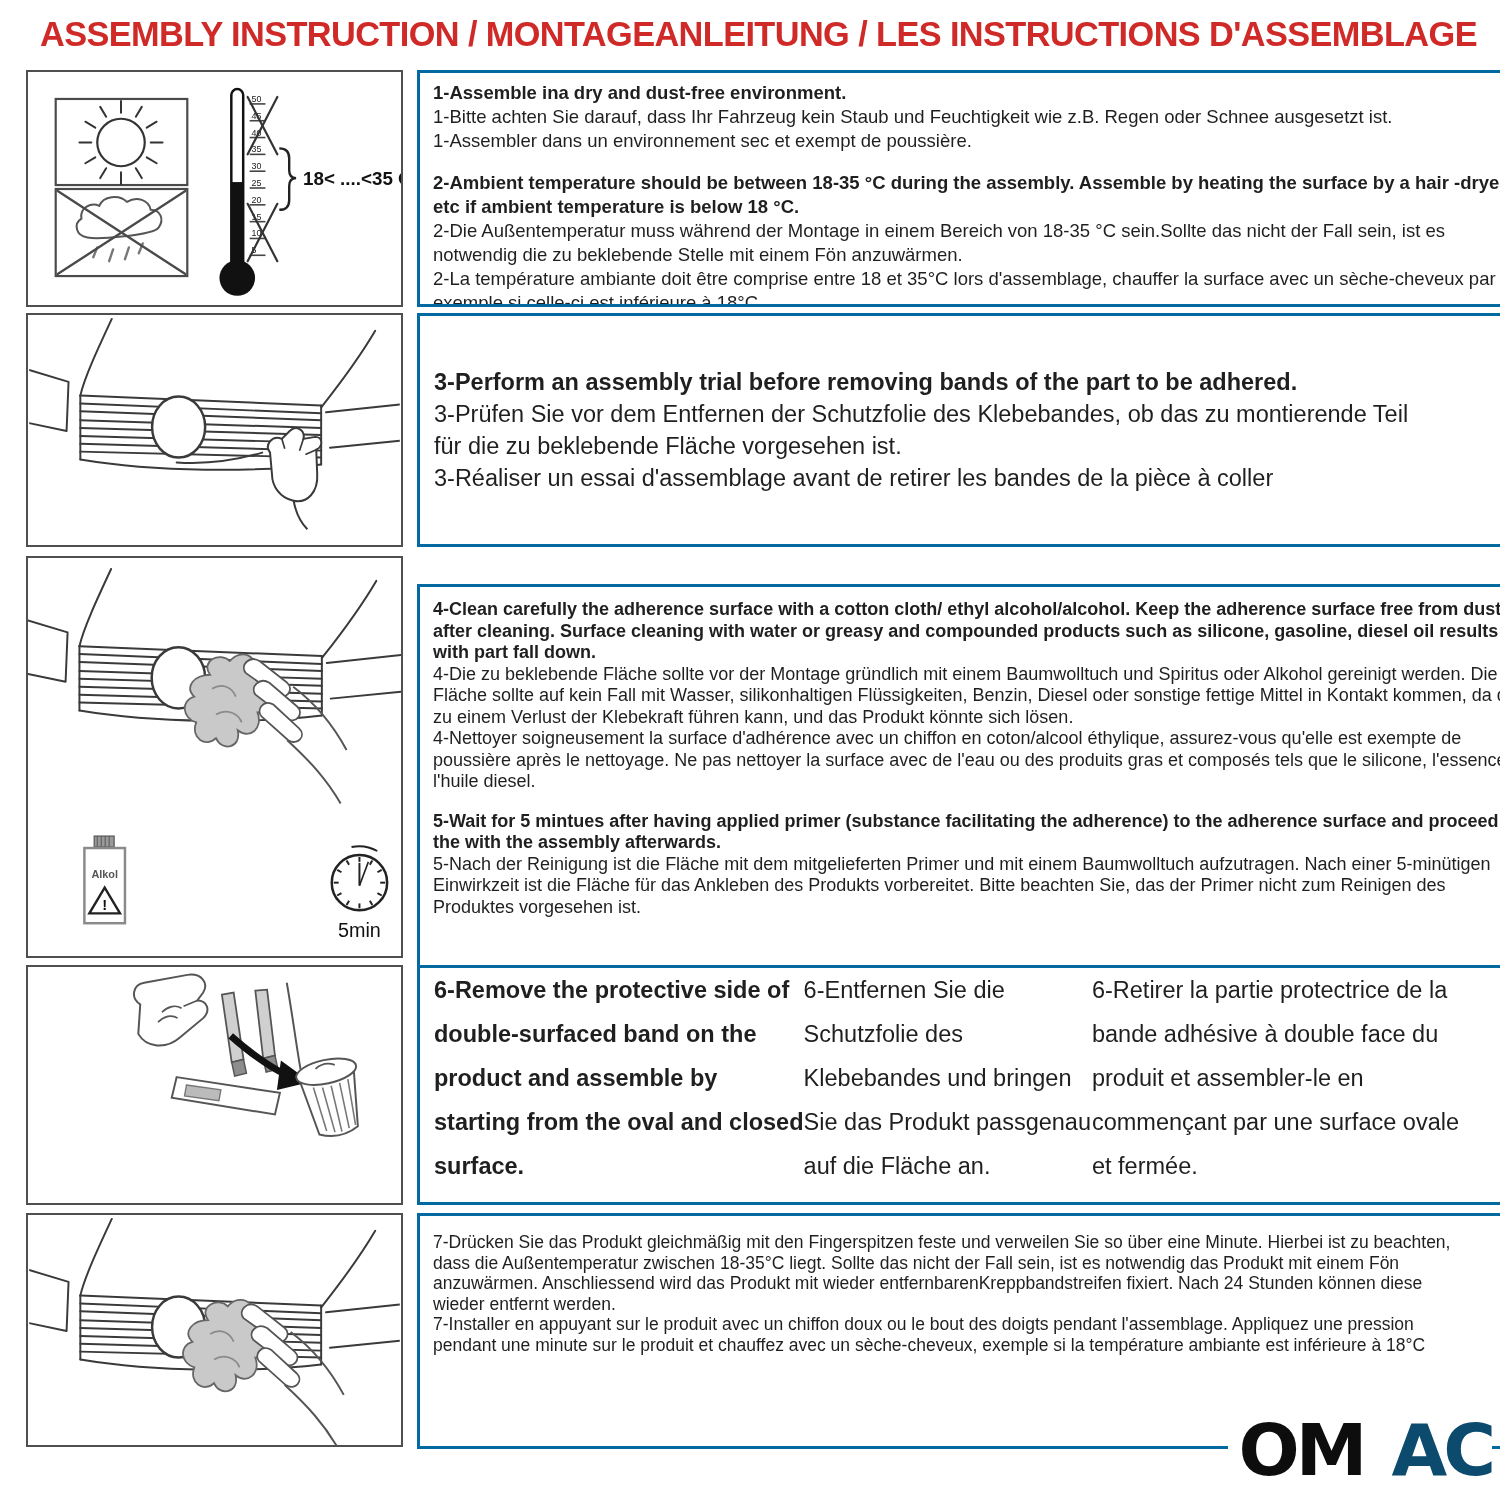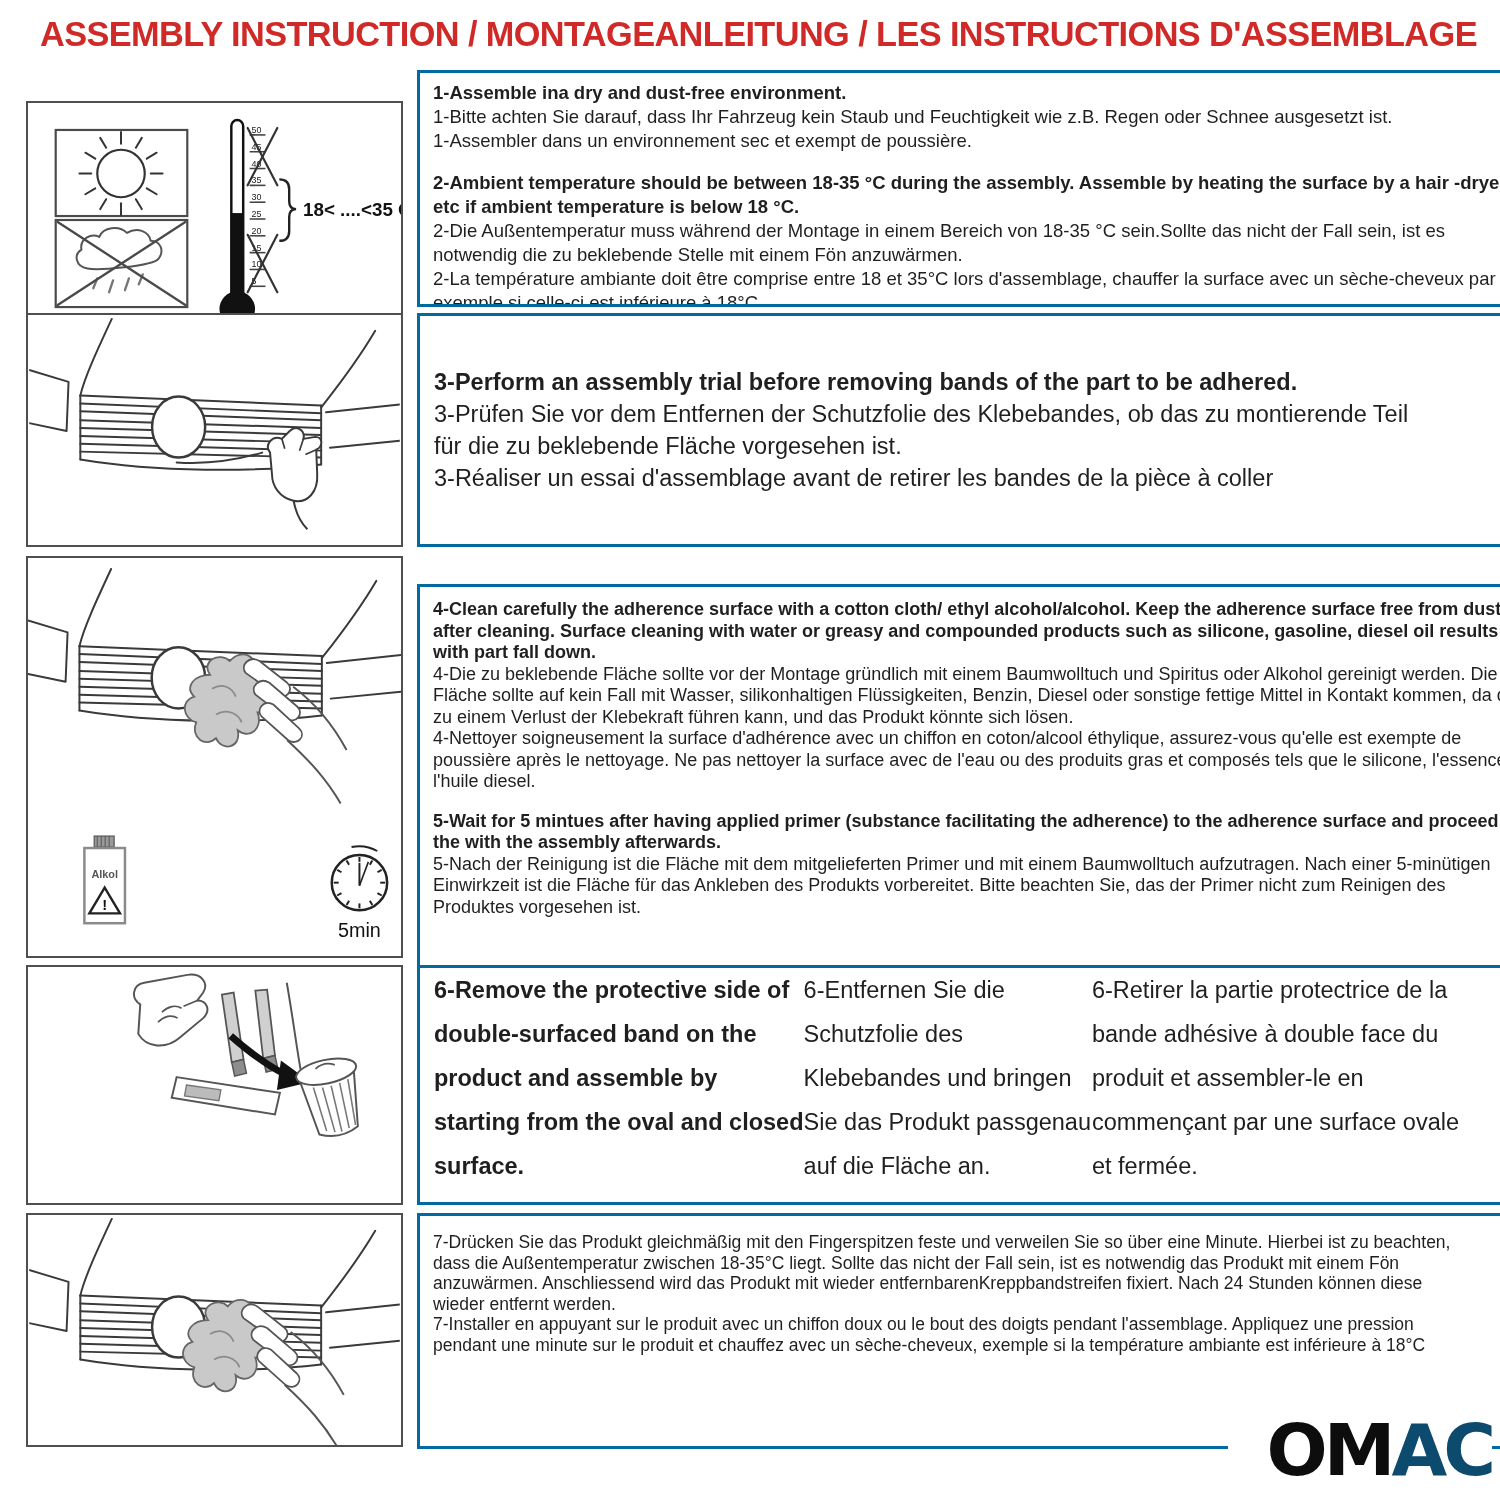--- a/index.html
+++ b/index.html
@@ -1,38 +1,38 @@
 <!DOCTYPE html>
 <html><head>
 <meta charset="utf-8">
 <style>
   html,body{margin:0;padding:0;background:#fff;}
   #page{position:relative;width:1500px;height:1500px;background:#fff;overflow:hidden;
-        font-family:"Liberation Sans","DejaVu Sans",sans-serif;color:#1f1f1f;border-radius:10px;}
+        font-family:"Liberation Sans","DejaVu Sans",sans-serif;color:#1f1f1f;}
   .title{position:absolute;left:40px;top:14px;font-size:35px;font-weight:bold;
          letter-spacing:-0.6px;color:#cf2a28;white-space:nowrap;transform:scaleX(0.98);transform-origin:left;}
   .fig{position:absolute;left:26px;width:377px;border:2.5px solid #4f4f4f;background:#fff;box-sizing:border-box;overflow:hidden;}
   .fig svg{position:absolute;left:0;top:0;width:100%;height:100%;}
   .tb{position:absolute;left:417px;width:1124px;border:3px solid #0369a1;background:#fff;box-sizing:border-box;overflow:hidden;}
   .tb p{margin:0;}
   .b{font-weight:bold;}
   .gap{margin-top:18px !important;}
   
   #tb1{top:70px;height:237px;padding:8px 12px 0 13px;font-size:18.5px;line-height:24px;}
   #tb2{top:313px;height:234px;padding:0 100px 0 14px;display:flex;flex-direction:column;justify-content:center;font-size:23.5px;line-height:32px;}
   #tb3{top:556px;height:402px;padding:12px 8px 0 13px;font-size:18px;line-height:21.5px;margin-top:28px;}
   #tb4{top:965px;height:240px;padding:0 70px 0 14px;display:flex;flex-direction:row;justify-content:center;font-size:23.5px;line-height:44px;}
   #tb5{top:1213px;height:236px;padding:16px 65px 0 13px;font-size:17.5px;line-height:20.5px;}
-  #fig1{top:70px;height:237px;margin-top:31px;}
+  #fig1{top:70px;height:237px;}
   #fig2{top:313px;height:234px;}
   #fig3{top:556px;height:402px;}
   #fig4{top:965px;height:240px;}
   #fig5{top:1213px;height:234px;}
   .logo{position:absolute;left:1228px;top:1406px;width:264px;height:88px;background:#fff;
-        display:flex;align-items:center;justify-content:flex-end;padding-left:14px;z-index:5;box-sizing:border-box;}
+        display:flex;align-items:center;justify-content:flex-end;padding-left:14px;z-index:5;box-sizing:border-box;gap:28px;}
   .logo span{font-family:"DejaVu Sans","Liberation Sans",sans-serif;font-weight:bold;font-size:72px;
              line-height:1;letter-spacing:-4px;}
   .logo .lk{color:#0d0d0d;}
   .logo .lr{color:#0c4a6e;}
   .ln{stroke:#3a3a3a;stroke-width:2;fill:none;stroke-linecap:round;stroke-linejoin:round;}
   .tinynum{font-size:9px;fill:#222;font-family:"Liberation Sans",sans-serif;}
 </style>
 </head>
 <body>
 

